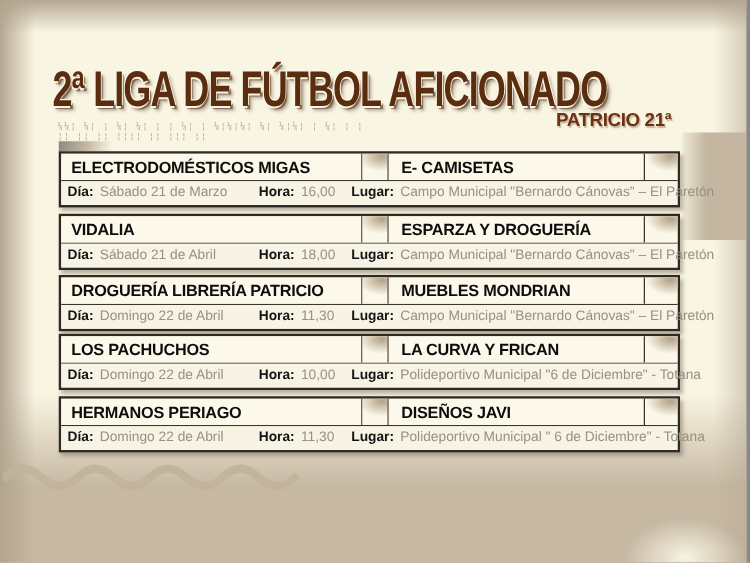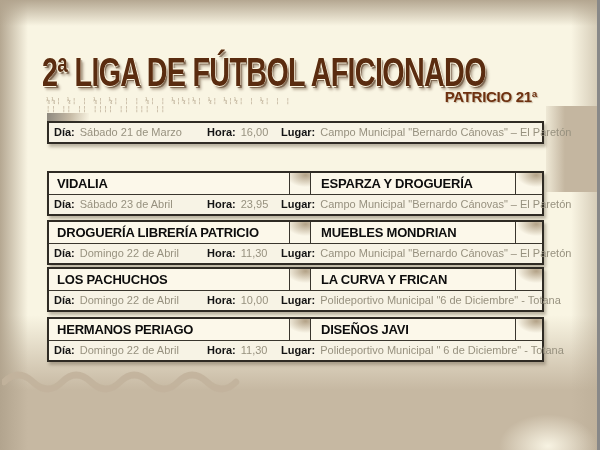--- a/index.html
+++ b/index.html
@@ -80,37 +80,43 @@
   <div class="title">2ª LIGA DE FÚTBOL AFICIONADO</div>
   <div class="jornada">PATRICIO 21ª</div>
 
   <div class="glyphs">
     <div>¼¼¦ ¼¦  ¦ ¼¦ ¼¦  ¦ ¦ ¼¦ ¦  ¼¦¼¦¼¦  ¼¦ ¼¦¼¦  ¦ ¼¦ ¦ ¦</div>
     <div>¦¦    ¦¦     ¦¦    ¦¦¦¦    ¦¦    ¦¦¦    ¦¦</div>
   </div>
   <div class="smudge"></div>
 
   <div class="match" style="top:121px">
+    <div class="teams">
+      <div class="cell team t1">ELECTRODOMÉSTICOS MIGAS</div>
+      <div class="cell cap sp"></div>
+      <div class="cell team t2">E- CAMISETAS</div>
+      <div class="cell cap ec"></div>
+    </div>
     <div class="det">
       <span class="dg g1"><span class="lbl">Día:</span><span class="val">Sábado 21 de Marzo</span></span>
       <span class="dg g2"><span class="lbl">Hora:</span><span class="val">16,00</span></span>
       <span class="dg g3"><span class="lbl">Lugar:</span><span class="val">Campo Municipal "Bernardo Cánovas" – El Paretón</span></span>
     </div>
   </div>
 
   <div class="match" style="top:171px">
     <div class="teams">
       <div class="cell team t1">VIDALIA</div>
       <div class="cell cap sp"></div>
       <div class="cell team t2">ESPARZA Y DROGUERÍA</div>
       <div class="cell cap ec"></div>
     </div>
     <div class="det">
-      <span class="dg g1"><span class="lbl">Día:</span><span class="val">Sábado 23 de Abril</span></span>
-      <span class="dg g2"><span class="lbl">Hora:</span><span class="val">23,95</span></span>
+      <span class="dg g1"><span class="lbl">Día:</span><span class="val">Sábado 21 de Abril</span></span>
+      <span class="dg g2"><span class="lbl">Hora:</span><span class="val">18,00</span></span>
       <span class="dg g3"><span class="lbl">Lugar:</span><span class="val">Campo Municipal "Bernardo Cánovas" – El Paretón</span></span>
     </div>
   </div>
 
   <div class="match" style="top:220px">
     <div class="teams">
       <div class="cell team t1">DROGUERÍA LIBRERÍA PATRICIO</div>
       <div class="cell cap sp"></div>
       <div class="cell team t2">MUEBLES MONDRIAN</div>
       <div class="cell cap ec"></div>

